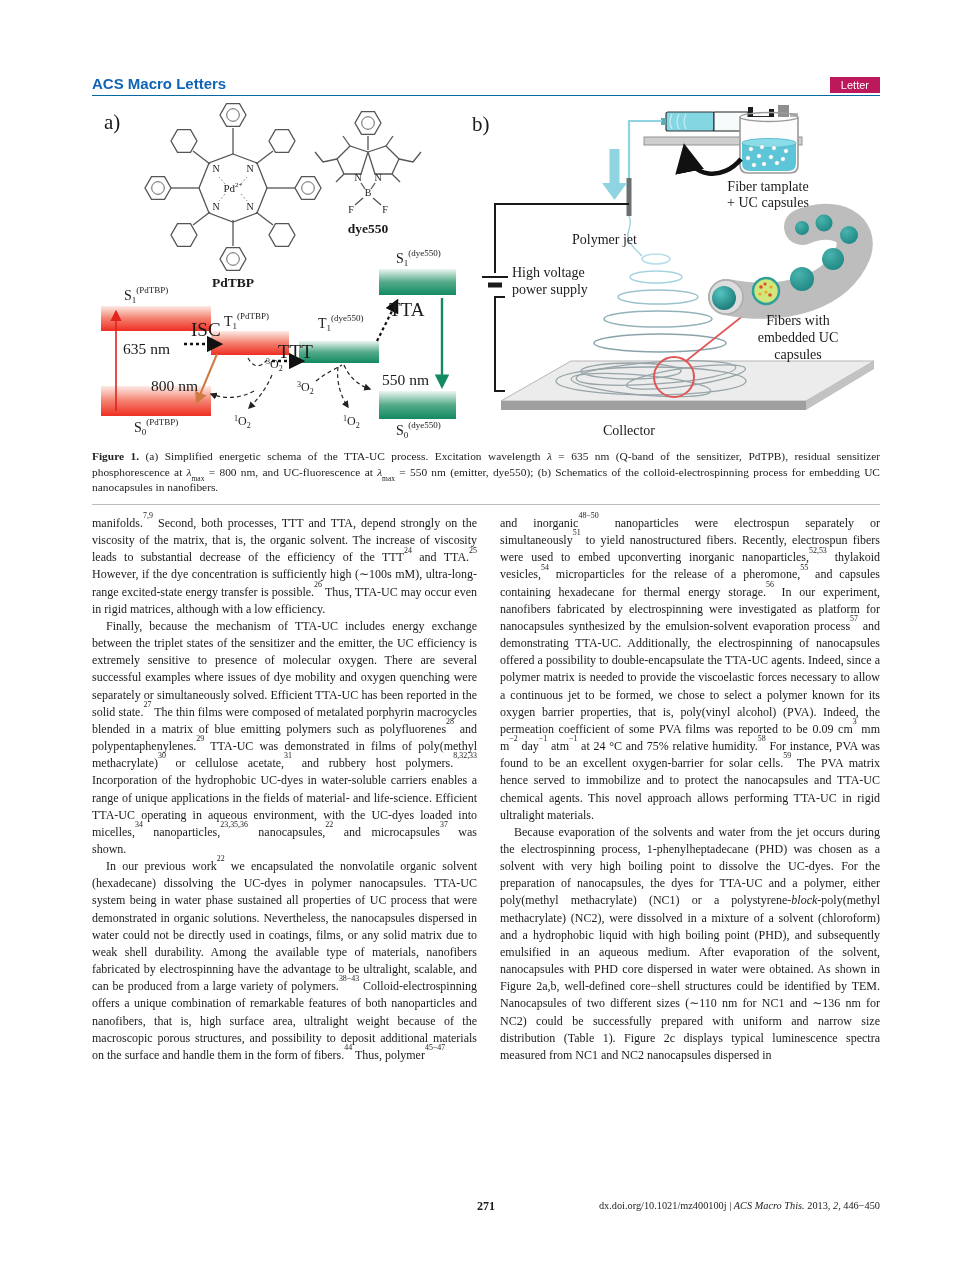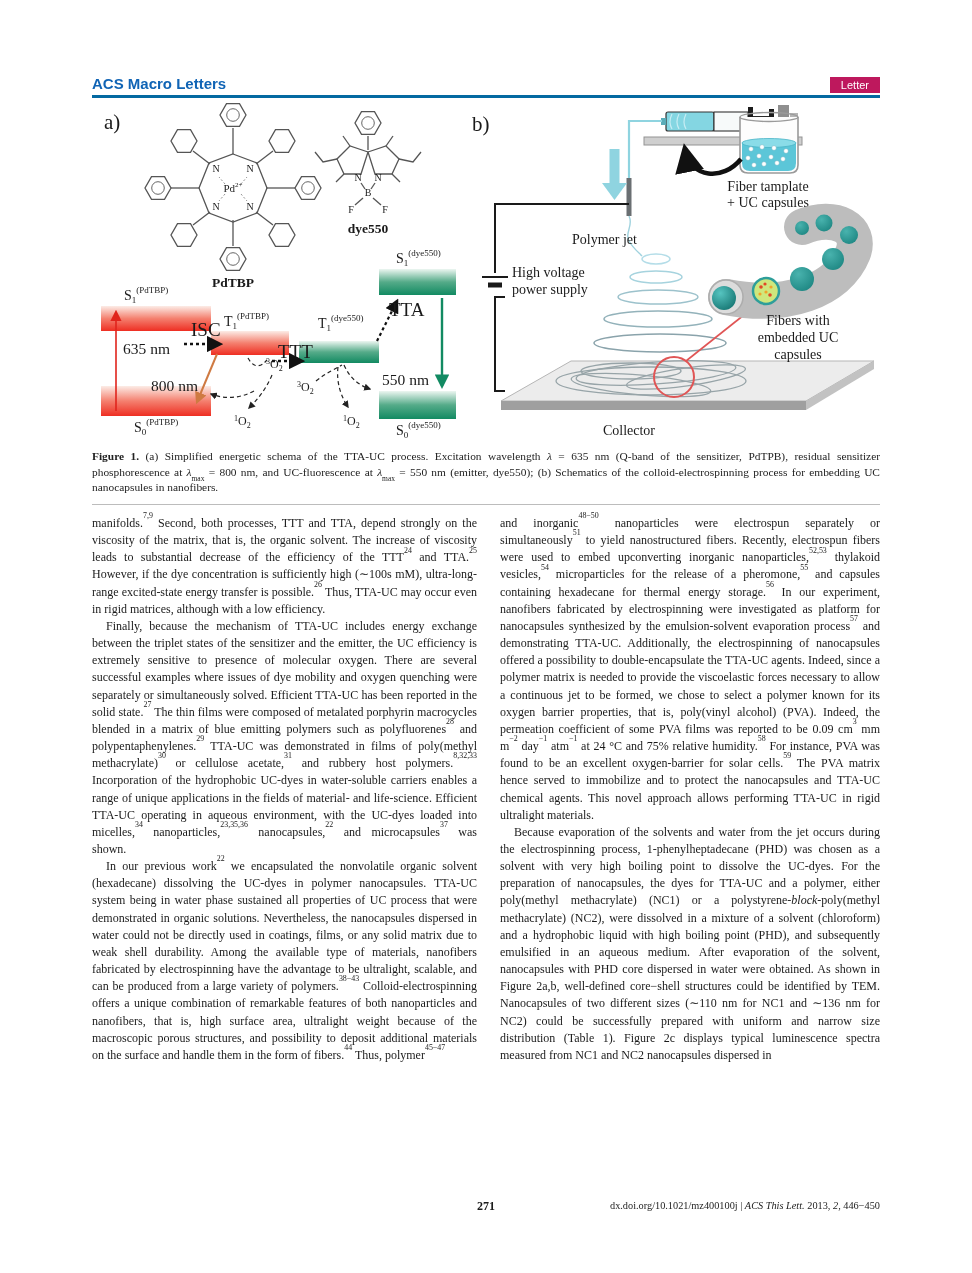--- a/index.html
+++ b/index.html
@@ -1,19 +1,19 @@
 <!DOCTYPE html>
 <html><head>
 <meta charset="utf-8">
 <style>
   html,body{margin:0;padding:0;background:#e9e9e9;}
   #page{position:relative;width:972px;height:1273px;background:#ffffff;margin:0 auto;
         font-family:"Liberation Serif",serif;color:#1a1a1a;overflow:hidden;}
   
-  #hdr{position:absolute;left:92px;top:70px;width:788px;height:25px;border-bottom:3px solid #0369a1;}
+  #hdr{position:absolute;left:92px;top:70px;width:788px;height:25px;border-bottom:1px solid #0369a1;}
   #jtitle{position:absolute;left:0;bottom:3px;font-family:"Liberation Sans",sans-serif;
           font-weight:bold;font-size:15px;color:#1064b5;}
   #badge{position:absolute;right:0;bottom:2px;background:#be185d;color:#fff;
          font-family:"Liberation Sans",sans-serif;font-size:11px;padding:2px 11px;}
   
   #figwrap{position:absolute;left:92px;top:101px;width:788px;}
   #figsvg{display:block;margin:0 auto;}
   svg text{font-family:"Liberation Serif",serif;fill:#1a1a1a;}
   .pan{font-size:21px;}
   .lvl{font-size:14px;}
@@ -325,16 +325,16 @@
       <p class="ind">In our previous work<sup>22</sup> we encapsulated the nonvolatile organic solvent (hexadecane) dissolving the UC-dyes in polymer nanocapsules. TTA-UC system being in water phase sustained all properties of UC process that were demonstrated in organic solutions. Nevertheless, the nanocapsules dispersed in water could not be directly used in coatings, films, or any solid matrix due to weak shell durability. Among the available type of materials, nanofibers fabricated by electrospinning have the advantage to be ultralight, scalable, and can be produced from a large variety of polymers.<sup>38−43</sup> Colloid-electrospinning offers a unique combination of remarkable features of both nanoparticles and nanofibers, that is, high surface area, ultralight weight because of the macroscopic porous structures, and possibility to deposit additional materials on the surface and handle them in the form of fibers.<sup>44</sup> Thus, polymer<sup>45−47</sup></p>
     </div>
     <div id="colR" class="col">
       <p>and inorganic<sup>48−50</sup> nanoparticles were electrospun separately or simultaneously<sup>51</sup> to yield nanostructured fibers. Recently, electrospun fibers were used to embed upconverting inorganic nanoparticles,<sup>52,53</sup> thylakoid vesicles,<sup>54</sup> microparticles for the release of a pheromone,<sup>55</sup> and capsules containing hexadecane for thermal energy storage.<sup>56</sup> In our experiment, nanofibers fabricated by electrospinning were investigated as platform for nanocapsules synthesized by the emulsion-solvent evaporation process<sup>57</sup> and demonstrating TTA-UC. Additionally, the electrospinning of nanocapsules offered a possibility to double-encapsulate the TTA-UC agents. Indeed, since a polymer matrix is needed to provide the viscoelastic forces necessary to allow a continuous jet to be formed, we chose to select a polymer known for its oxygen barrier properties, that is, poly(vinyl alcohol) (PVA). Indeed, the permeation coefficient of some PVA films was reported to be 0.09 cm<sup>3</sup> mm m<sup>−2</sup> day<sup>−1</sup> atm<sup>−1</sup> at 24 °C and 75% relative humidity.<sup>58</sup> For instance, PVA was found to be an excellent oxygen-barrier for solar cells.<sup>59</sup> The PVA matrix hence served to immobilize and to protect the nanocapsules and TTA-UC chemical agents. This novel approach allows performing TTA-UC in rigid ultralight materials.</p>
       <p class="ind">Because evaporation of the solvents and water from the jet occurs during the electrospinning process, 1-phenylheptadecane (PHD) was chosen as a solvent with very high boiling point to dissolve the UC-dyes. For the preparation of nanocapsules, the dyes for TTA-UC and a polymer, either poly(methyl methacrylate) (NC1) or a polystyrene-<i>block</i>-poly(methyl methacrylate) (NC2), were dissolved in a mixture of a solvent (chloroform) and a hydrophobic liquid with high boiling point (PHD), and subsequently emulsified in an aqueous medium. After evaporation of the solvent, nanocapsules with PHD core dispersed in water were obtained. As shown in Figure 2a,b, well-defined core−shell structures could be identified by TEM. Nanocapsules of two different sizes (∼110 nm for NC1 and ∼136 nm for NC2) could be successfully prepared with uniform and narrow size distribution (Table 1). Figure 2c displays typical luminescence spectra measured from NC1 and NC2 nanocapsules dispersed in</p>
     </div>
   </div>
 
   <div id="ftr">
     <span id="pgnum">271</span>
-    <span id="cit">dx.doi.org/10.1021/mz400100j | <i>ACS This Lett.</i> 2013, <i>2</i>, 446−450</span>
+    <span id="cit">dx.doi.org/10.1021/mz400100j | <i>ACS Macro This.</i> 2013, <i>2</i>, 446−450</span>
   </div>
 
 </div>
 
 </body></html>

